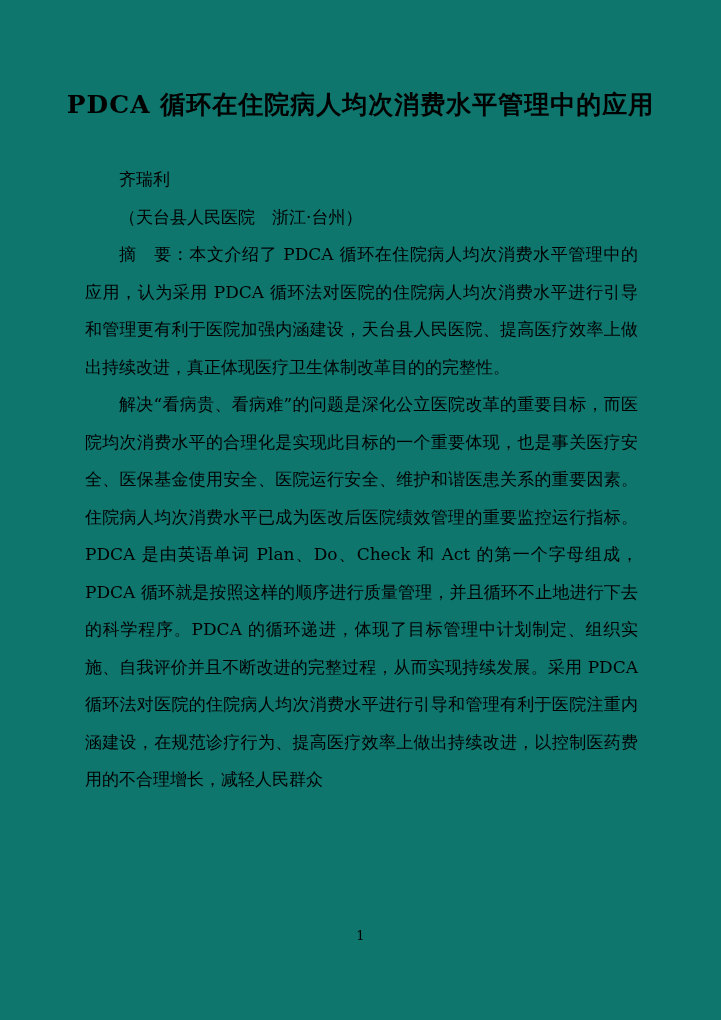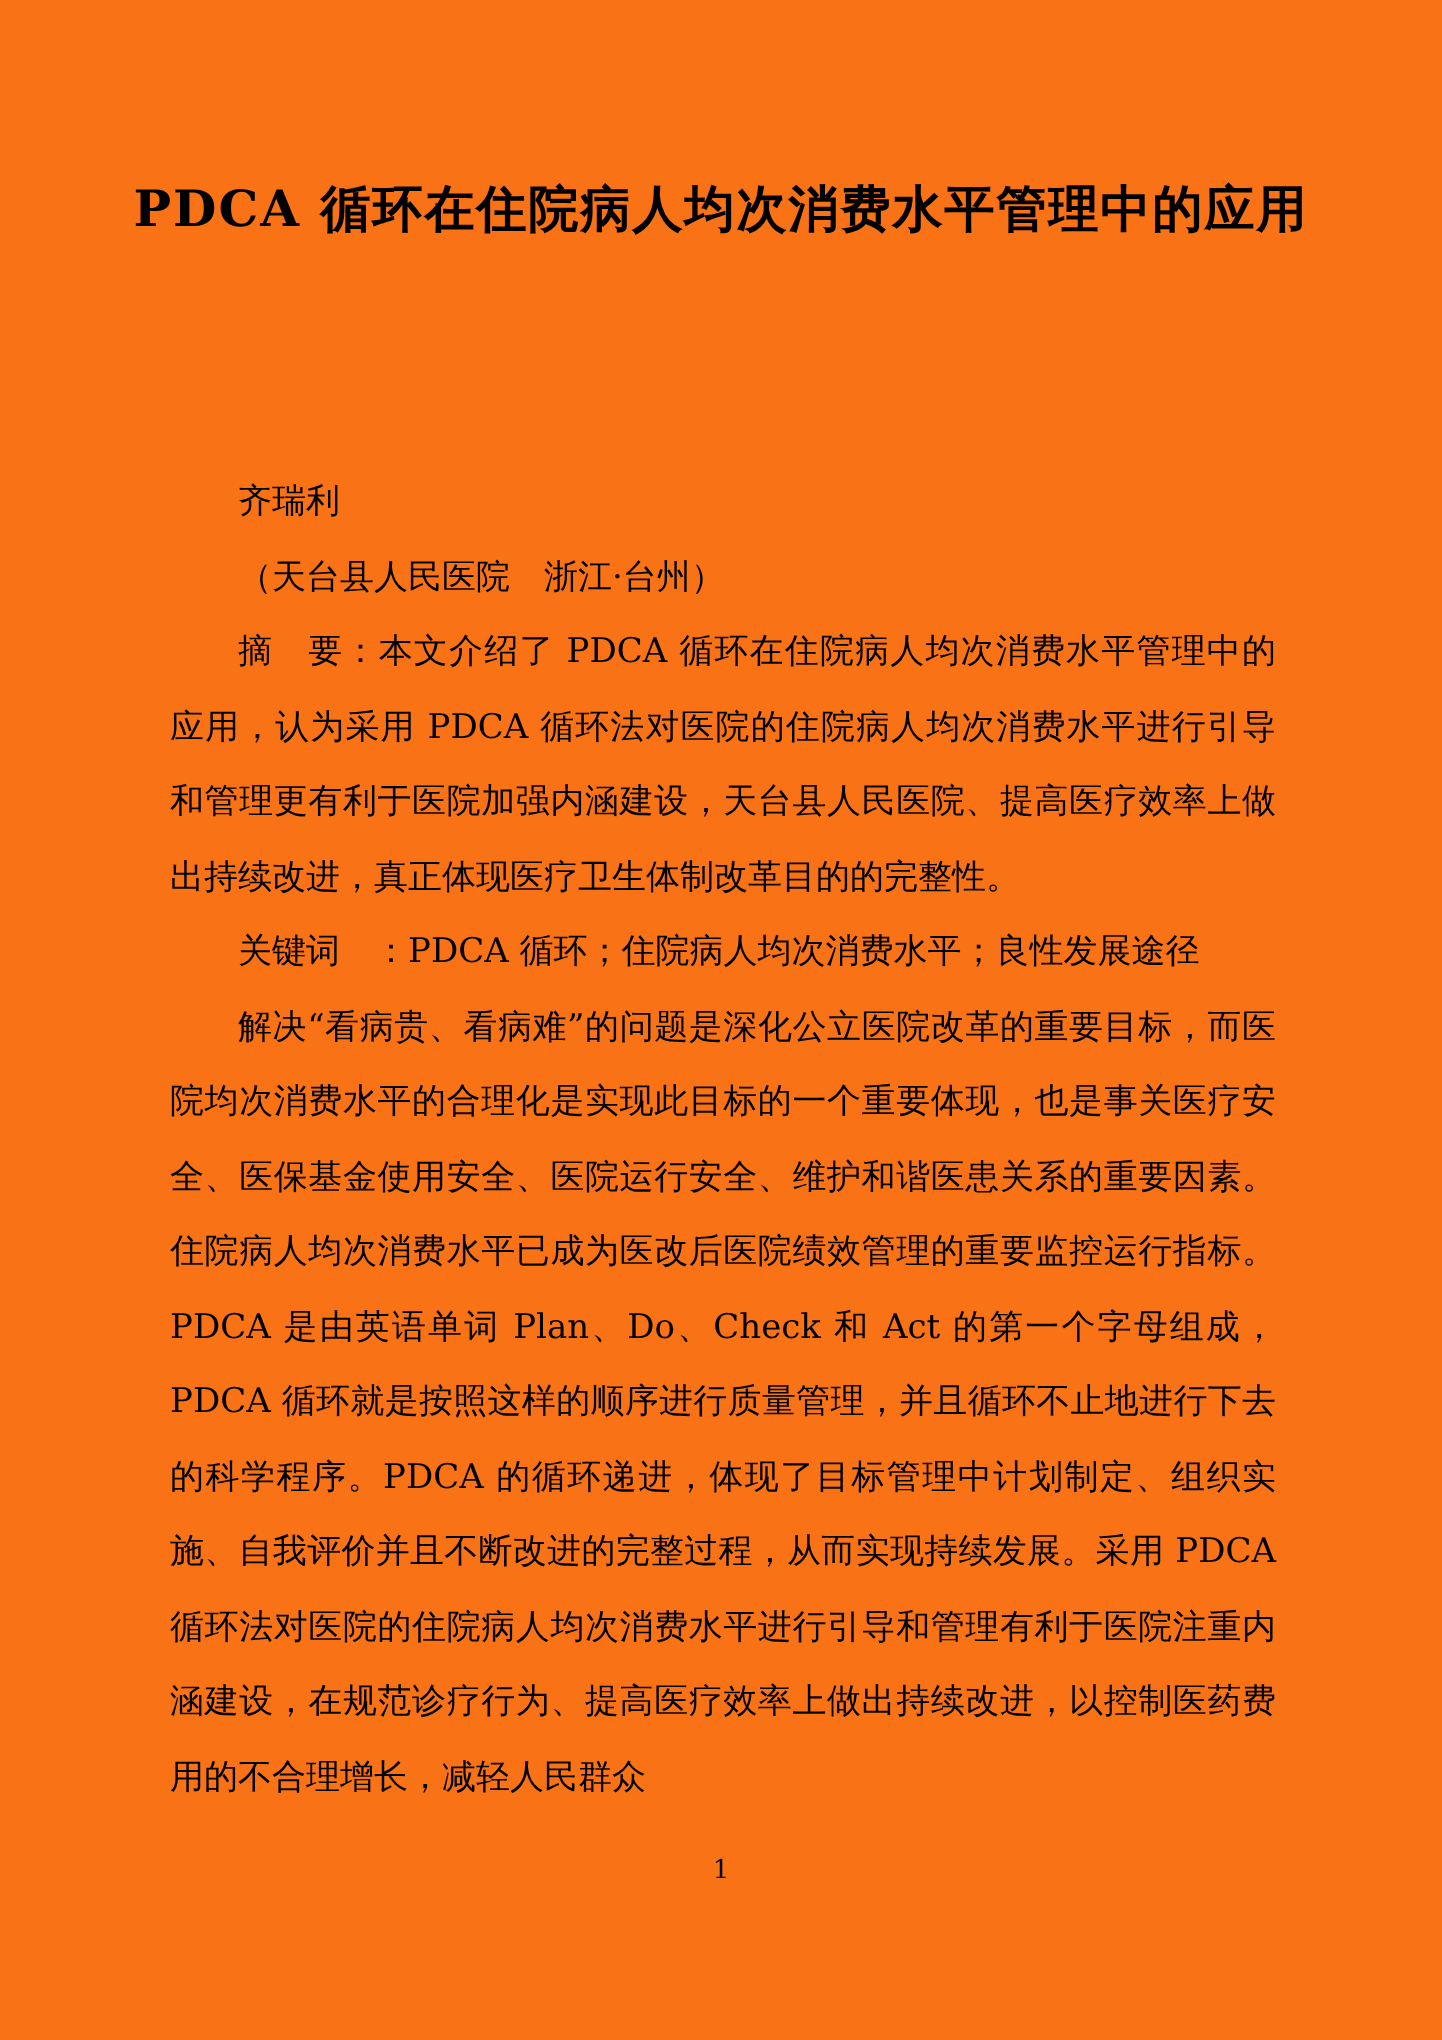--- a/index.html
+++ b/index.html
@@ -4,36 +4,36 @@
 <style>
   html, body {
     margin: 0;
     padding: 0;
     background: #ffffff;
   }
   .page {
     position: relative;
     width: 721px;
     height: 1020px;
-    background: #f97316;
+    background: #0f766e;
     color: #000000;
     font-family: "DejaVu Serif", "Liberation Serif", serif;
     overflow: hidden;
     box-sizing: border-box;
   }
   .doc-title {
     margin: 85px 50px 0 50px;
     font-size: 25px;
     font-weight: bold;
     line-height: 40px;
     text-align: center;
     letter-spacing: 1px;
   }
   .doc-content {
-    margin: 108px 83px 0 85px;
+    margin: 36px 83px 0 85px;
     font-size: 17px;
     line-height: 37.5px;
     text-align: justify;
   }
   .doc-content p {
     margin: 0;
     padding: 0;
   }
   .indent {
     text-indent: 2em;
@@ -52,19 +52,18 @@
 <body>
 
 <div class="page">
 
   <h1 class="doc-title">PDCA 循环在住院病人均次消费水平管理中的应用</h1>
 
   <div class="doc-content">
     <p class="indent">齐瑞利</p>
     <p class="indent">（天台县人民医院　浙江·台州）</p>
     <p class="indent">摘　要：本文介绍了 PDCA 循环在住院病人均次消费水平管理中的应用，认为采用 PDCA 循环法对医院的住院病人均次消费水平进行引导和管理更有利于医院加强内涵建设，天台县人民医院、提高医疗效率上做出持续改进，真正体现医疗卫生体制改革目的的完整性。</p>
-    <p class="indent">关键词　：PDCA 循环；住院病人均次消费水平；良性发展途径</p>
     <p class="indent">解决“看病贵、看病难”的问题是深化公立医院改革的重要目标，而医院均次消费水平的合理化是实现此目标的一个重要体现，也是事关医疗安全、医保基金使用安全、医院运行安全、维护和谐医患关系的重要因素。住院病人均次消费水平已成为医改后医院绩效管理的重要监控运行指标。PDCA 是由英语单词 Plan、Do、Check 和 Act 的第一个字母组成，PDCA 循环就是按照这样的顺序进行质量管理，并且循环不止地进行下去的科学程序。PDCA 的循环递进，体现了目标管理中计划制定、组织实施、自我评价并且不断改进的完整过程，从而实现持续发展。采用 PDCA 循环法对医院的住院病人均次消费水平进行引导和管理有利于医院注重内涵建设，在规范诊疗行为、提高医疗效率上做出持续改进，以控制医药费用的不合理增长，减轻人民群众</p>
   </div>
 
   <div class="page-number">1</div>
 
 </div>
 
 </body></html>

